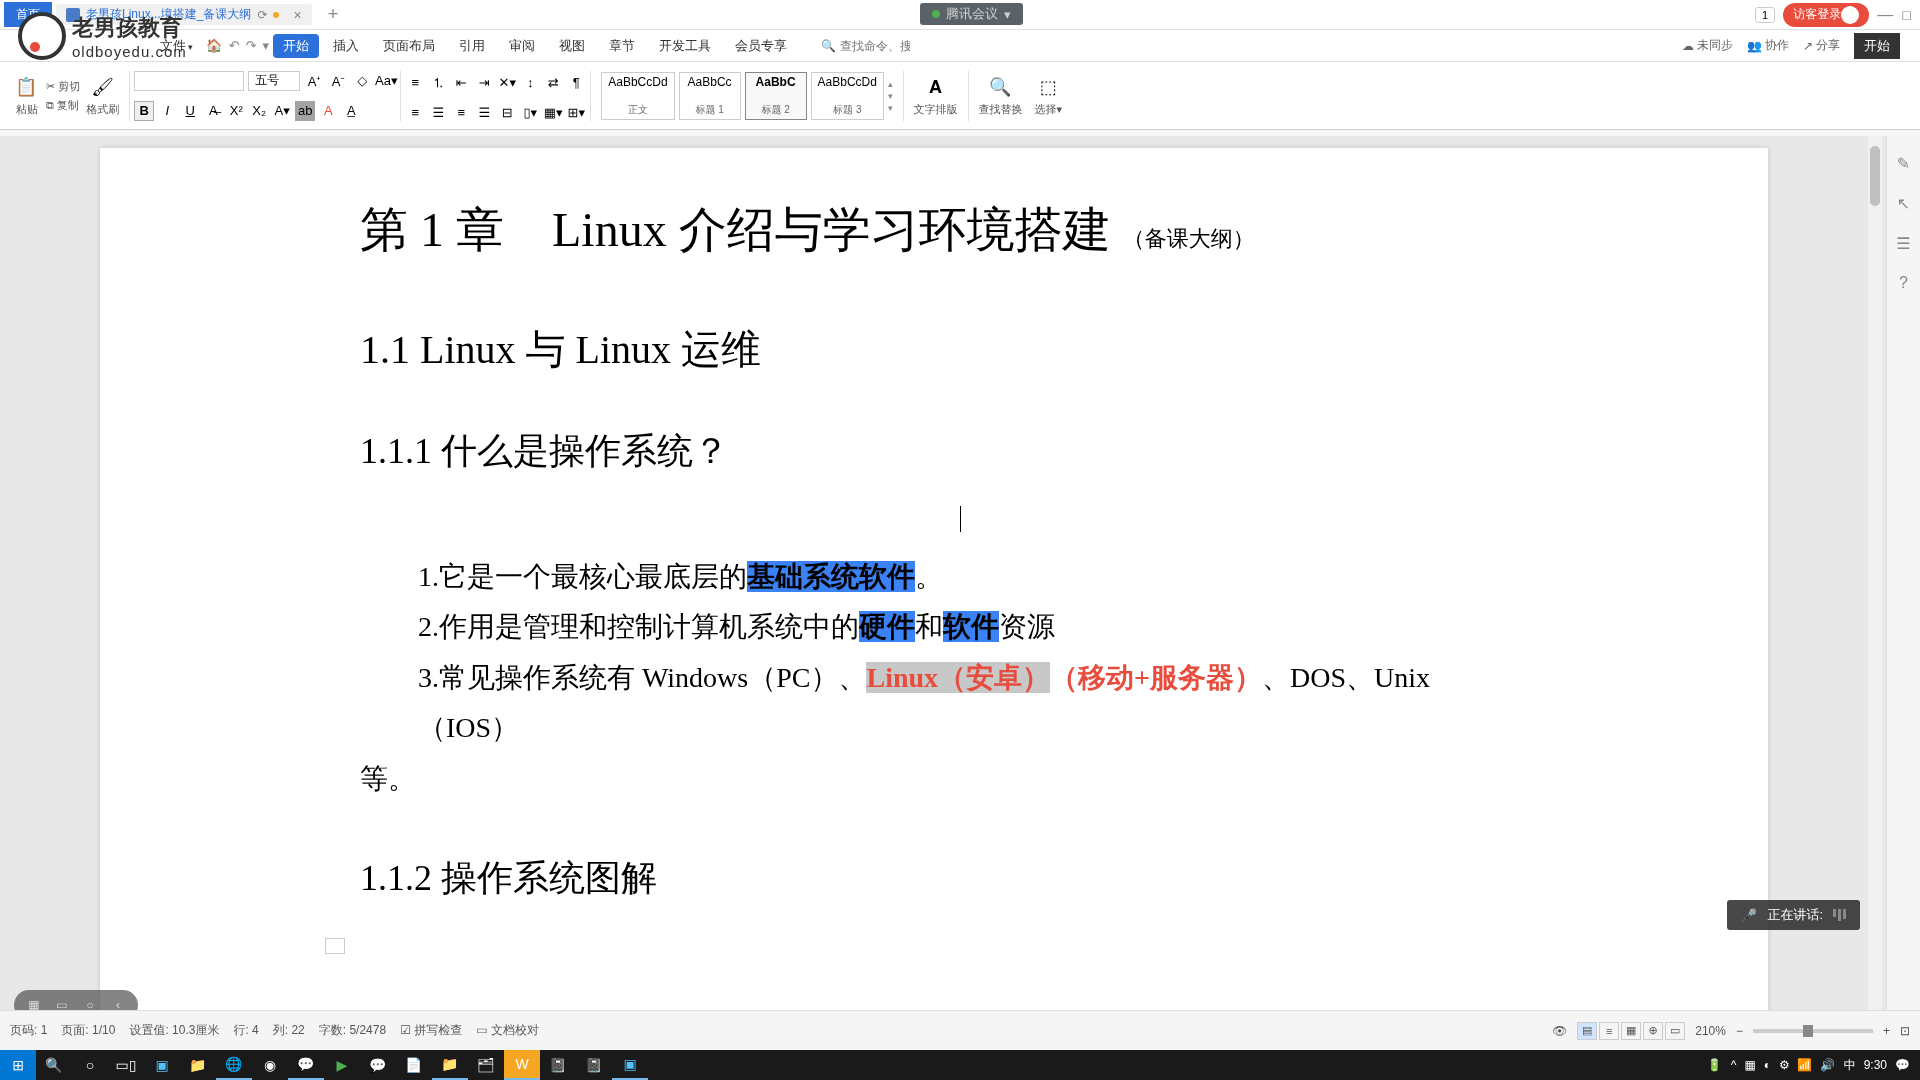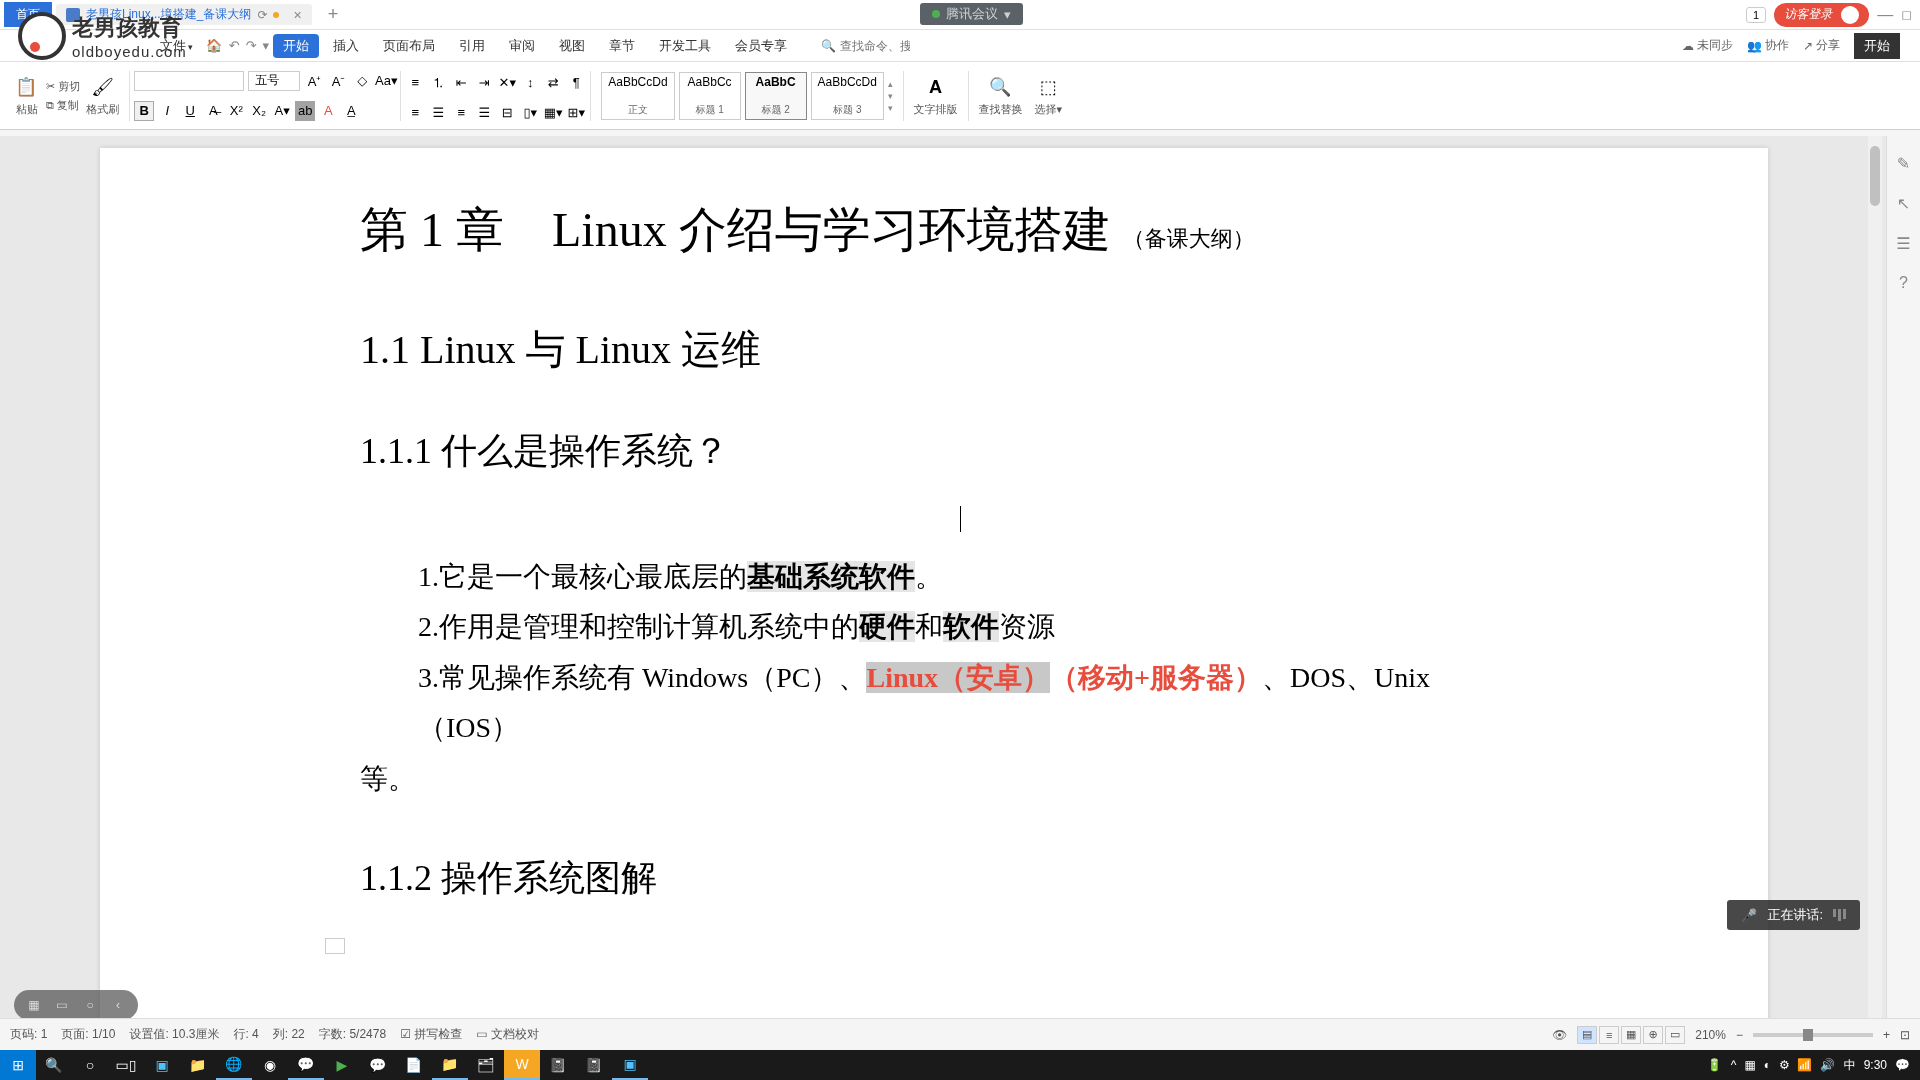--- a/index.html
+++ b/index.html
@@ -21,21 +21,21 @@
 .title-row { height: 30px; background: #fff; display: flex; align-items: center; border-bottom: 1px solid #e0e0e0; padding-left: 4px; }
 .home-tab { background: #2b71d9; color: #fff; padding: 4px 12px; font-size: 12px; }
 .doc-tab { display: flex; align-items: center; margin-left: 4px; background: #f0f0f0; padding: 2px 10px; border-radius: 3px 3px 0 0; gap: 6px; }
 .doc-tab .icn { width: 14px; height: 14px; background: #4a7bc8; border-radius: 2px; }
 .doc-tab .txt { color: #2b71d9; font-size: 12px; max-width: 230px; overflow: hidden; text-overflow: ellipsis; white-space: nowrap; }
 .doc-tab .close { color: #888; font-size: 14px; margin-left: 8px; }
 .doc-tab .dot { width: 6px; height: 6px; background: #f5a623; border-radius: 50%; }
 .add-tab { margin-left: 16px; color: #888; font-size: 18px; }
 .title-right { margin-left: auto; display: flex; align-items: center; gap: 8px; padding-right: 8px; }
 .count-badge { border: 1px solid #ccc; padding: 1px 6px; border-radius: 3px; font-size: 11px; }
-.login-btn { background: #e74c3c; color: #fff; padding: 3px 10px; border-radius: 12px; font-size: 12px; display: flex; align-items: center; gap: 9px; font-style: italic; }
+.login-btn { background: #e74c3c; color: #fff; padding: 3px 10px; border-radius: 12px; font-size: 12px; display: flex; align-items: center; gap: 0; }
 .login-btn .avatar { width: 18px; height: 18px; background: #fff; border-radius: 50%; }
 
 
 .ribbon-tabs { height: 32px; background: #fff; display: flex; align-items: center; padding-left: 150px; gap: 4px; border-bottom: 1px solid #e0e0e0; }
 .r-menu { padding: 3px 10px; color: #333; font-size: 13px; }
 .r-menu.active { background: #2b71d9; color: #fff; border-radius: 4px; }
 .r-menu .chev { font-size: 9px; margin-left: 2px; }
 .search-area { margin-left: 20px; display: flex; align-items: center; gap: 4px; color: #888; }
 .search-area input { border: none; outline: none; font-size: 12px; width: 70px; }
 .ribbon-right { margin-left: auto; display: flex; align-items: center; gap: 14px; padding-right: 20px; color: #666; font-size: 12px; }
@@ -71,40 +71,40 @@
 .scroll-thumb { position: absolute; left: 2px; right: 2px; top: 10px; height: 60px; background: #c0c0c0; border-radius: 5px; }
 
 .page { position: absolute; top: 12px; left: 100px; width: 1668px; background: #fff; box-shadow: 0 0 5px rgba(0,0,0,0.15); min-height: 900px; padding: 50px 260px 40px 260px; }
 
 .page h1 { font-size: 48px; font-weight: normal; font-family: "SimSun", serif; margin-bottom: 60px; }
 .page h1 .note { font-size: 22px; }
 .page h2 { font-size: 40px; font-weight: normal; font-family: "SimSun", serif; margin-bottom: 50px; }
 .page h3 { font-size: 36px; font-weight: normal; font-family: "SimSun", serif; margin-bottom: 40px; }
 .page .body-line { font-size: 28px; font-family: "SimSun", serif; line-height: 1.8; padding-left: 58px; }
 .page .body-wrap { font-size: 28px; font-family: "SimSun", serif; line-height: 1.8; }
-.hl { background: #e5e5e5; font-weight: bold; }
+.hl { background: #3b82f6; font-weight: bold; }
 .red-sel { color: #e74c3c; font-weight: bold; background: #c8c8c8; margin-top: 34px; }
 .red { color: #e74c3c; font-weight: bold; }
 .cursor-mark { display: inline-block; width: 1px; height: 26px; background: #000; vertical-align: middle; }
 .side-widget { position: absolute; left: 225px; top: 790px; width: 20px; height: 16px; border: 1px solid #ccc; }
 
 
 .speaking { position: absolute; right: 60px; bottom: 150px; background: rgba(40,40,40,0.85); color: #fff; padding: 6px 14px; border-radius: 3px; display: flex; align-items: center; gap: 10px; font-size: 13px; }
 .speaking .sound { display: flex; gap: 2px; }
 .speaking .sound span { width: 3px; background: #888; }
 .speaking .sound span:nth-child(1){ height: 8px; }
 .speaking .sound span:nth-child(2){ height: 12px; }
 .speaking .sound span:nth-child(3){ height: 10px; }
 
 
 .float-tools { position: absolute; left: 14px; bottom: 60px; background: rgba(80,80,80,0.7); border-radius: 18px; padding: 5px 10px; display: flex; gap: 8px; align-items: center; }
 .ft-icon { width: 20px; height: 20px; color: #ddd; display: flex; align-items: center; justify-content: center; }
 
 
-.status-bar { position: absolute; bottom: 30px; left: 0; right: 0; height: 32px; background: #f5f5f5; border-top: 1px solid #ddd; display: flex; align-items: center; gap: 14px; padding: 0 10px; font-size: 12px; color: #555; }
+.status-bar { position: absolute; bottom: 30px; left: 0; right: 0; height: 40px; background: #f5f5f5; border-top: 1px solid #ddd; display: flex; align-items: center; gap: 14px; padding: 0 10px; font-size: 12px; color: #555; }
 .status-right { margin-left: auto; display: flex; align-items: center; gap: 10px; }
 .view-btns { display: flex; gap: 2px; }
 .vb { width: 20px; height: 18px; border: 1px solid #ccc; display: flex; align-items: center; justify-content: center; font-size: 11px; }
 .vb.active { background: #d0e4ff; }
 .zoom-slider { width: 120px; height: 4px; background: #ccc; position: relative; }
 .zoom-slider .handle { position: absolute; left: 50px; top: -4px; width: 10px; height: 12px; background: #888; }
 
 
 .taskbar { position: absolute; bottom: 0; left: 0; right: 0; height: 30px; background: #1a1a1a; display: flex; align-items: center; }
 .tb-item { width: 36px; height: 30px; display: flex; align-items: center; justify-content: center; color: #fff; font-size: 14px; }

